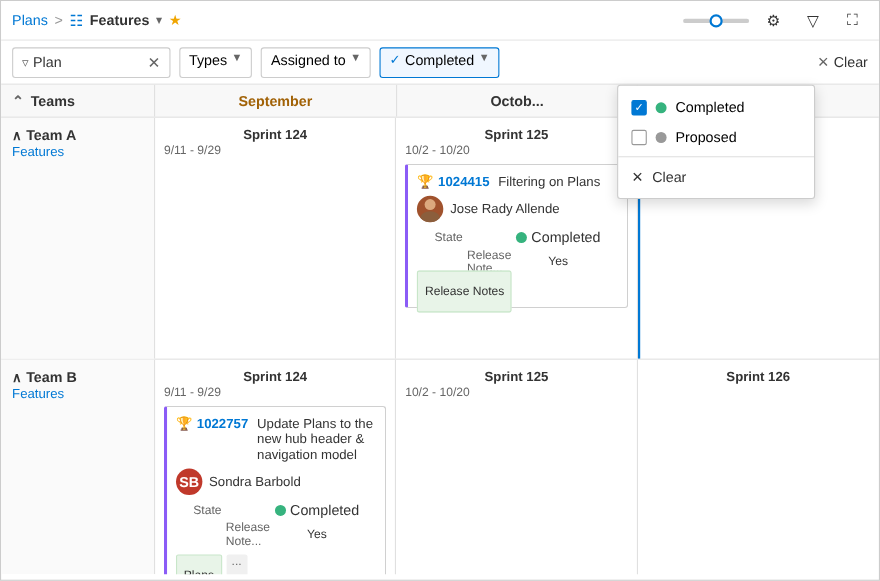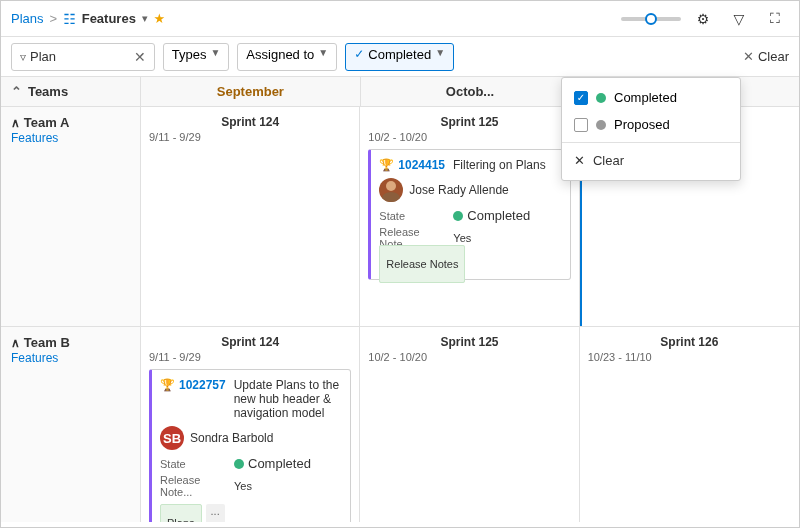--- a/index.html
+++ b/index.html
@@ -68,21 +68,21 @@
       border: 1px solid #d0d0d0; border-radius: 3px; padding: 8px;
       background: #fff; margin-bottom: 6px; border-left: 3px solid #8b5cf6;
     }
     .card-title-row { display: flex; align-items: flex-start; gap: 4px; margin-bottom: 6px; }
     .card-icon { color: #8b5cf6; font-size: 12px; }
     .card-id { color: #0078d4; font-size: 12px; font-weight: 600; margin-right: 4px; }
     .card-title { font-size: 12px; color: #333; font-weight: 500; }
     .card-avatar-row { display: flex; align-items: center; gap: 6px; margin-bottom: 6px; }
     .card-avatar { width: 24px; height: 24px; border-radius: 50%; background: #8b5cf6; display: flex; align-items: center; justify-content: center; color: #fff; font-size: 10px; overflow: hidden; }
     .card-user { font-size: 12px; color: #333; }
-    .card-field-row { display: flex; align-items: center; gap: 4px; margin-bottom: 3px; }
+    .card-field-row { display: flex; align-items: center; gap: 4px; margin-bottom: 3px; justify-content: center; }
     .card-field-label { font-size: 11px; color: #666; width: 70px; }
     .card-field-value { font-size: 11px; color: #333; display: flex; align-items: center; gap: 4px; }
     .card-tag { background: #e8f4e8; color: #333; font-size: 11px; padding: 12px 6px; border-radius: 2px; border: 1px solid #c8e6c9; cursor: pointer; }
     .card-more { background: #f0f0f0; color: #666; font-size: 11px; padding: 1px 5px; border-radius: 2px; cursor: pointer; }
 
     
     .sprint-cell-with-line { position: relative; }
     .timeline-line { position: absolute; top: 0; left: 0; bottom: 0; width: 2px; background: #0078d4; }
     .team-a-section { height: 220px; display: flex; border-bottom: 1px solid #e0e0e0; }
     .team-b-section { height: 195px; display: flex; }
@@ -270,18 +270,17 @@
         </div>
       </div>
 
       <div class="sprint-col">
         <div class="sprint-header">Sprint 125</div>
         <div class="sprint-dates">10/2 - 10/20</div>
       </div>
 
       <div class="sprint-col">
         <div class="sprint-header">Sprint 126</div>
-        <div class="sprint-dates">10/23 - 11/10</div>
       </div>
     </div>
   </div>
 
 </div>
 
 </body></html>

